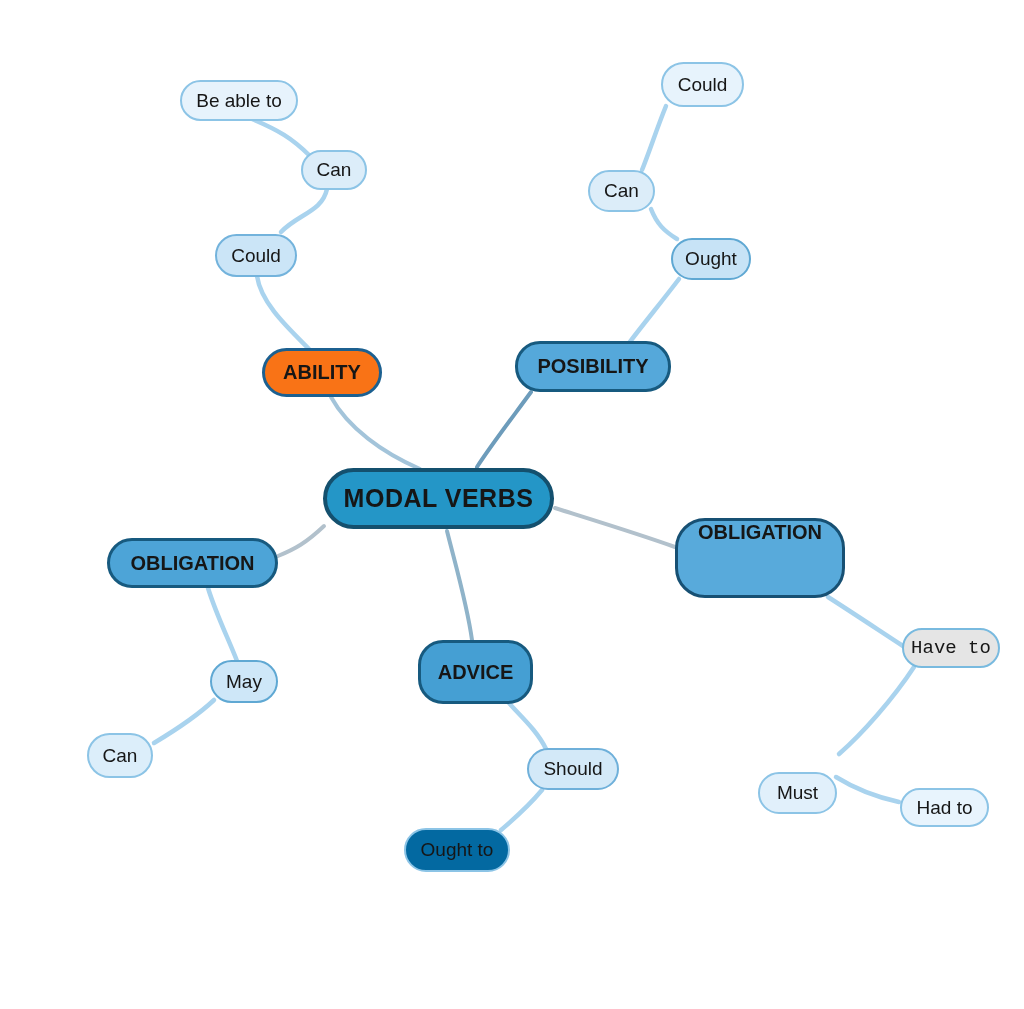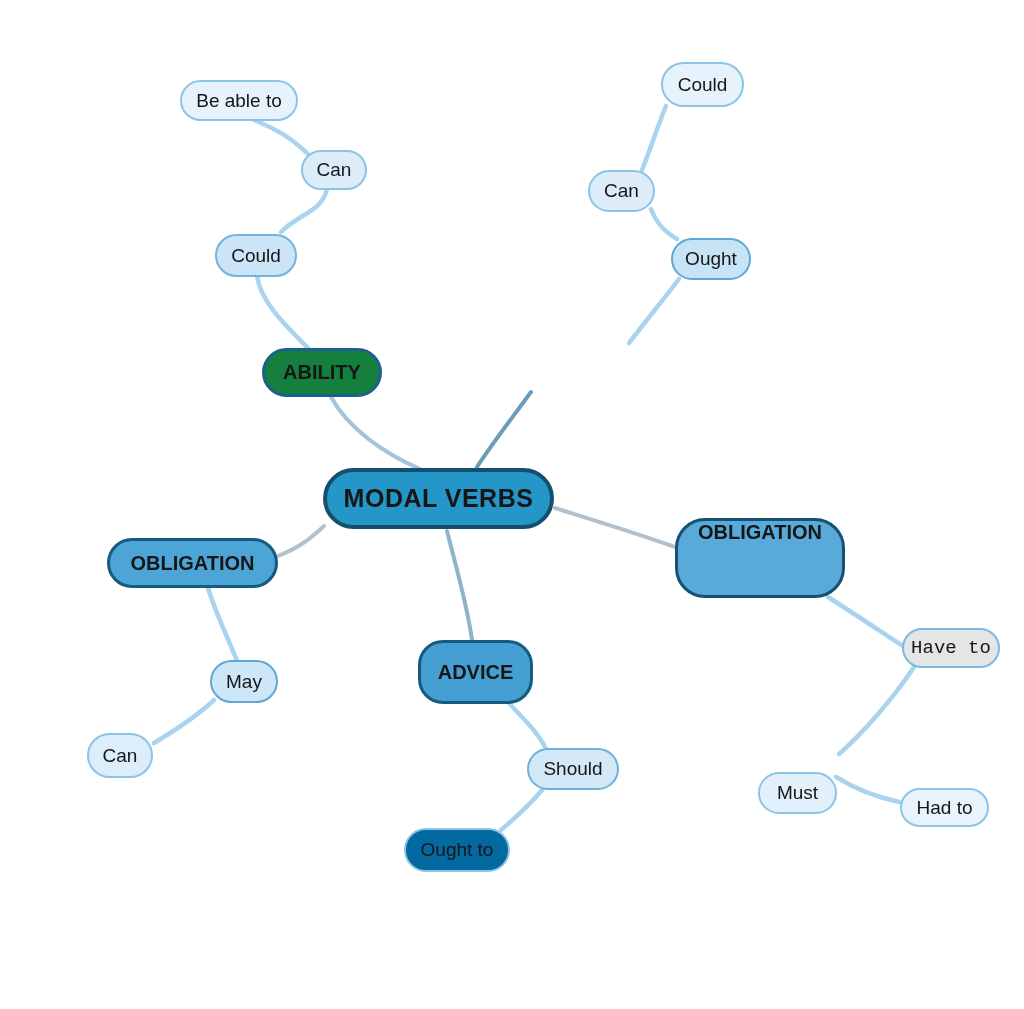--- a/index.html
+++ b/index.html
@@ -62,22 +62,23 @@
     <path stroke-width="4.5" d="M497 687 C508 707, 534 724, 546 749" stroke="#a9d3ee"></path>
     <path stroke-width="4.5" d="M542 790 C527 808, 516 817, 501 830" stroke="#a9d3ee"></path>
 
     <path stroke-width="4.5" d="M828 597 C853 613, 880 631, 903 646" stroke="#a9d3ee"></path>
     <path stroke-width="4.5" d="M914 667 C893 699, 862 734, 839 754" stroke="#a9d3ee"></path>
     <path stroke-width="4.5" d="M836 777 C857 790, 876 797, 899 802" stroke="#a9d3ee"></path>
   </svg>
 
   <div class="node node-center" style="left: 323px; top: 468px; width: 231px; height: 61px; background-color: rgb(36, 150, 199); border-color: rgb(20, 80, 110);">MODAL VERBS</div>
 
-  <div class="node node-branch" style="left: 262px; top: 348px; width: 120px; height: 49px; background-color: #15803d; border-color: rgb(28, 96, 144);">ABILITY</div>
+  <div class="node node-branch" style="left: 262px; top: 348px; width: 120px; height: 49px; background-color: #f97316; border-color: rgb(28, 96, 144);">ABILITY</div>
 
+  <div class="node node-branch" style="left: 515px; top: 341px; width: 156px; height: 51px; background-color: rgb(85, 168, 218); border-color: rgb(23, 90, 127);">POSIBILITY</div>
 
   <div class="node node-branch" style="left: 107px; top: 538px; width: 171px; height: 50px; background-color: rgb(77, 164, 215); border-color: rgb(23, 90, 127);">OBLIGATION</div>
 
   <div class="node node-branch" style="left: 418px; top: 640px; width: 115px; height: 64px; background-color: rgb(69, 159, 211); border-color: rgb(23, 90, 127);">ADVICE</div>
 
   <div class="node node-branch tall" style="left: 675px; top: 518px; width: 170px; height: 80px; border-radius: 30px; background-color: rgb(88, 170, 219); border-color: rgb(23, 80, 115);">OBLIGATION</div>
 
   <div class="node node-leaf" style="left: 180px; top: 80px; width: 118px; height: 41px; border-radius: 21px; background-color: rgb(231, 243, 252); border-color: rgb(140, 196, 230);">Be able to</div>
 
   <div class="node node-leaf" style="left: 301px; top: 150px; width: 66px; height: 40px; border-radius: 20px; background-color: rgb(220, 237, 249); border-color: rgb(140, 196, 230);">Can</div>

